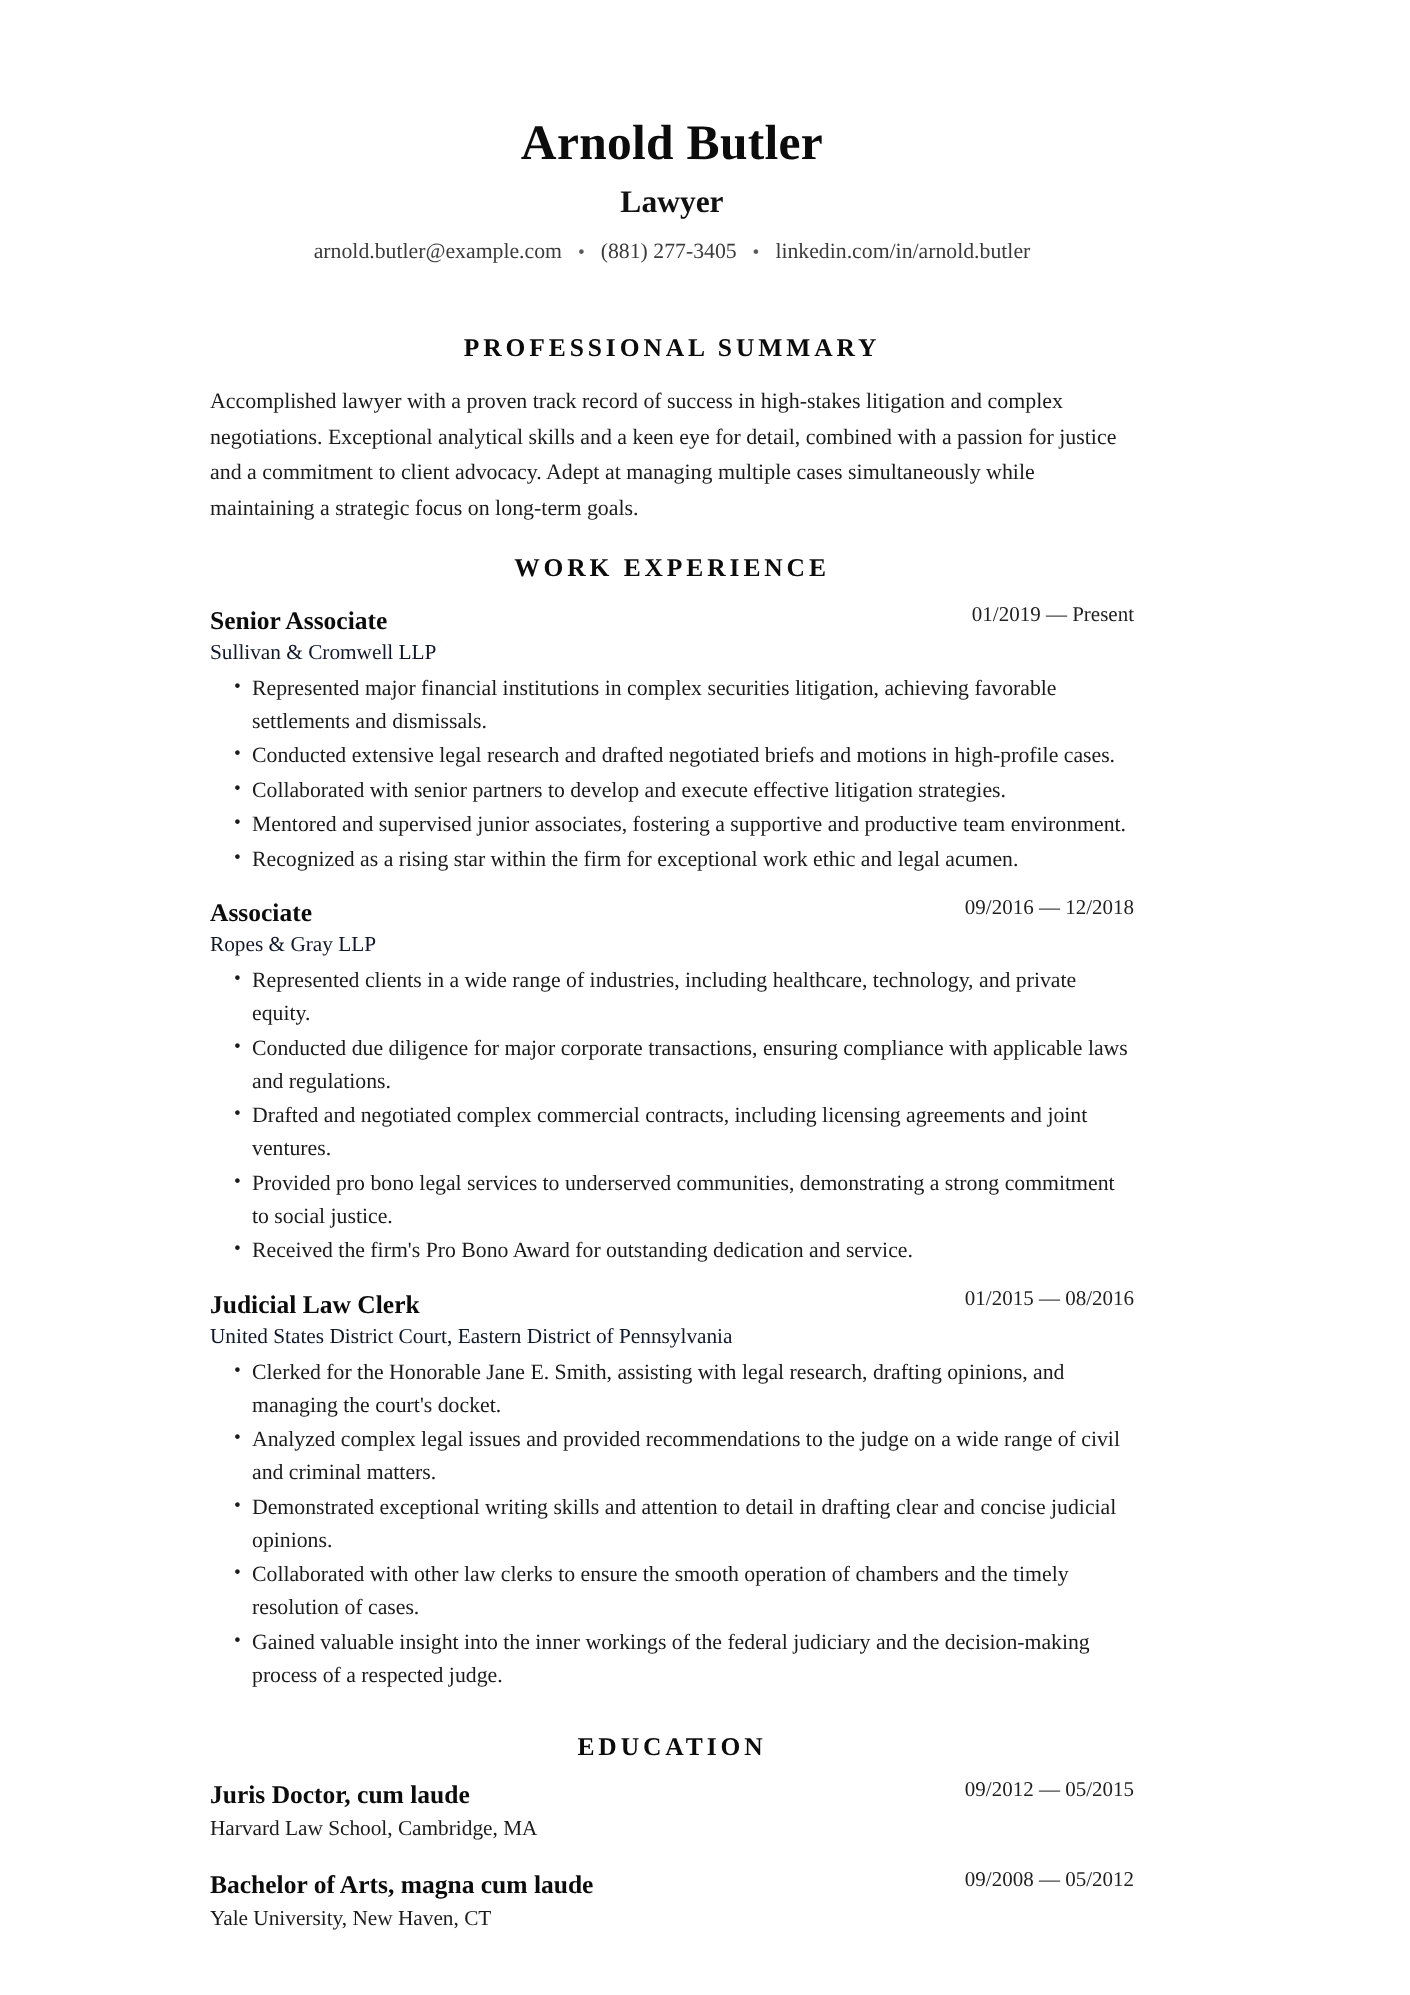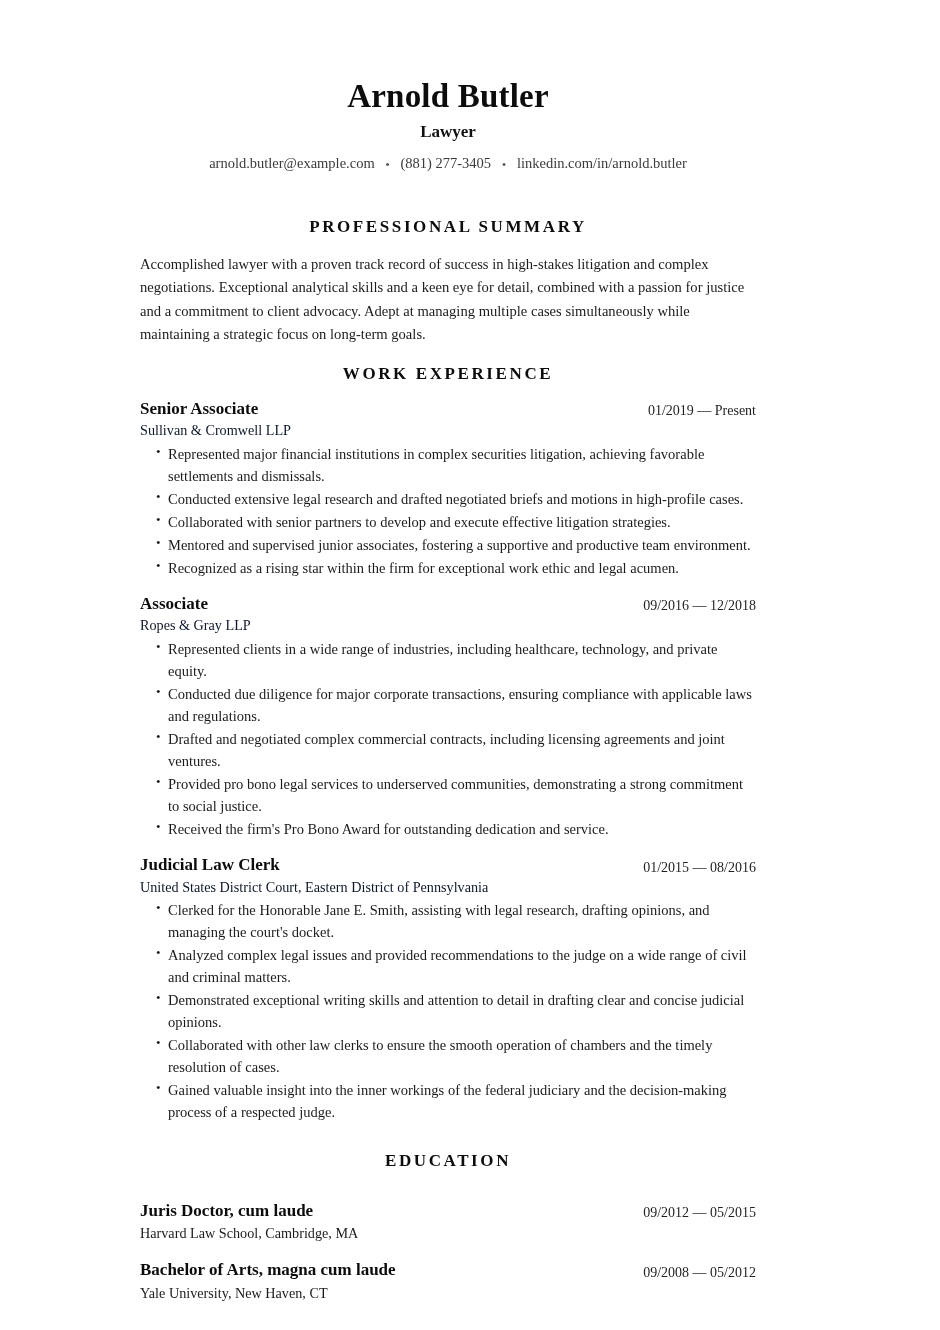--- a/index.html
+++ b/index.html
@@ -27,21 +27,21 @@
   .hdr { text-align: center; }
   .hdr-name {
     font-size: 33px;
     font-weight: bold;
     letter-spacing: 0.2px;
     line-height: 1.12;
     color: #0c0c0c;
     margin: 0 0 7px 0;
   }
   .hdr-role {
-    font-size: 17px;
+    font-size: 21px;
     font-weight: bold;
     color: #111111;
     margin: 0 0 8px 0;
     line-height: 1.2;
   }
   .hdr-contact {
     font-size: 14.5px;
     color: #3b3b3b;
     line-height: 1.3;
     margin: 12px;
@@ -75,21 +75,21 @@
     color: #1b1b1b;
     margin: 14px 0 0 0;
     text-align: left;
   }
 
   
   .entry { margin-top: 14px; }
   .entry.first { margin-top: 13px; }
   .entry-head {
     display: flex;
-    align-items: flex-end;
+    align-items: flex-start;
     justify-content: space-between;
   }
   .entry-title {
     font-size: 17px;
     font-weight: bold;
     color: #0c0c0c;
     line-height: 1.25;
   }
   .entry-date {
     font-size: 14px;
@@ -120,21 +120,21 @@
     content: "\2022";
     position: absolute;
     left: 16px;
     top: -1px;
     font-size: 13px;
     color: #1b1b1b;
   }
 
   
   .edu-entry { margin-top: 16px; }
-  .edu-entry.first { margin-top: 28px; font-family: Liberation Serif, serif; }
+  .edu-entry.first { margin-top: 10px; font-family: Liberation Serif, serif; }
   .edu-sub {
     font-size: 14.2px;
     color: #1b1b1b;
     line-height: 1.45;
     margin-top: 2px;
   }
 </style>
 </head>
 <body>
 

